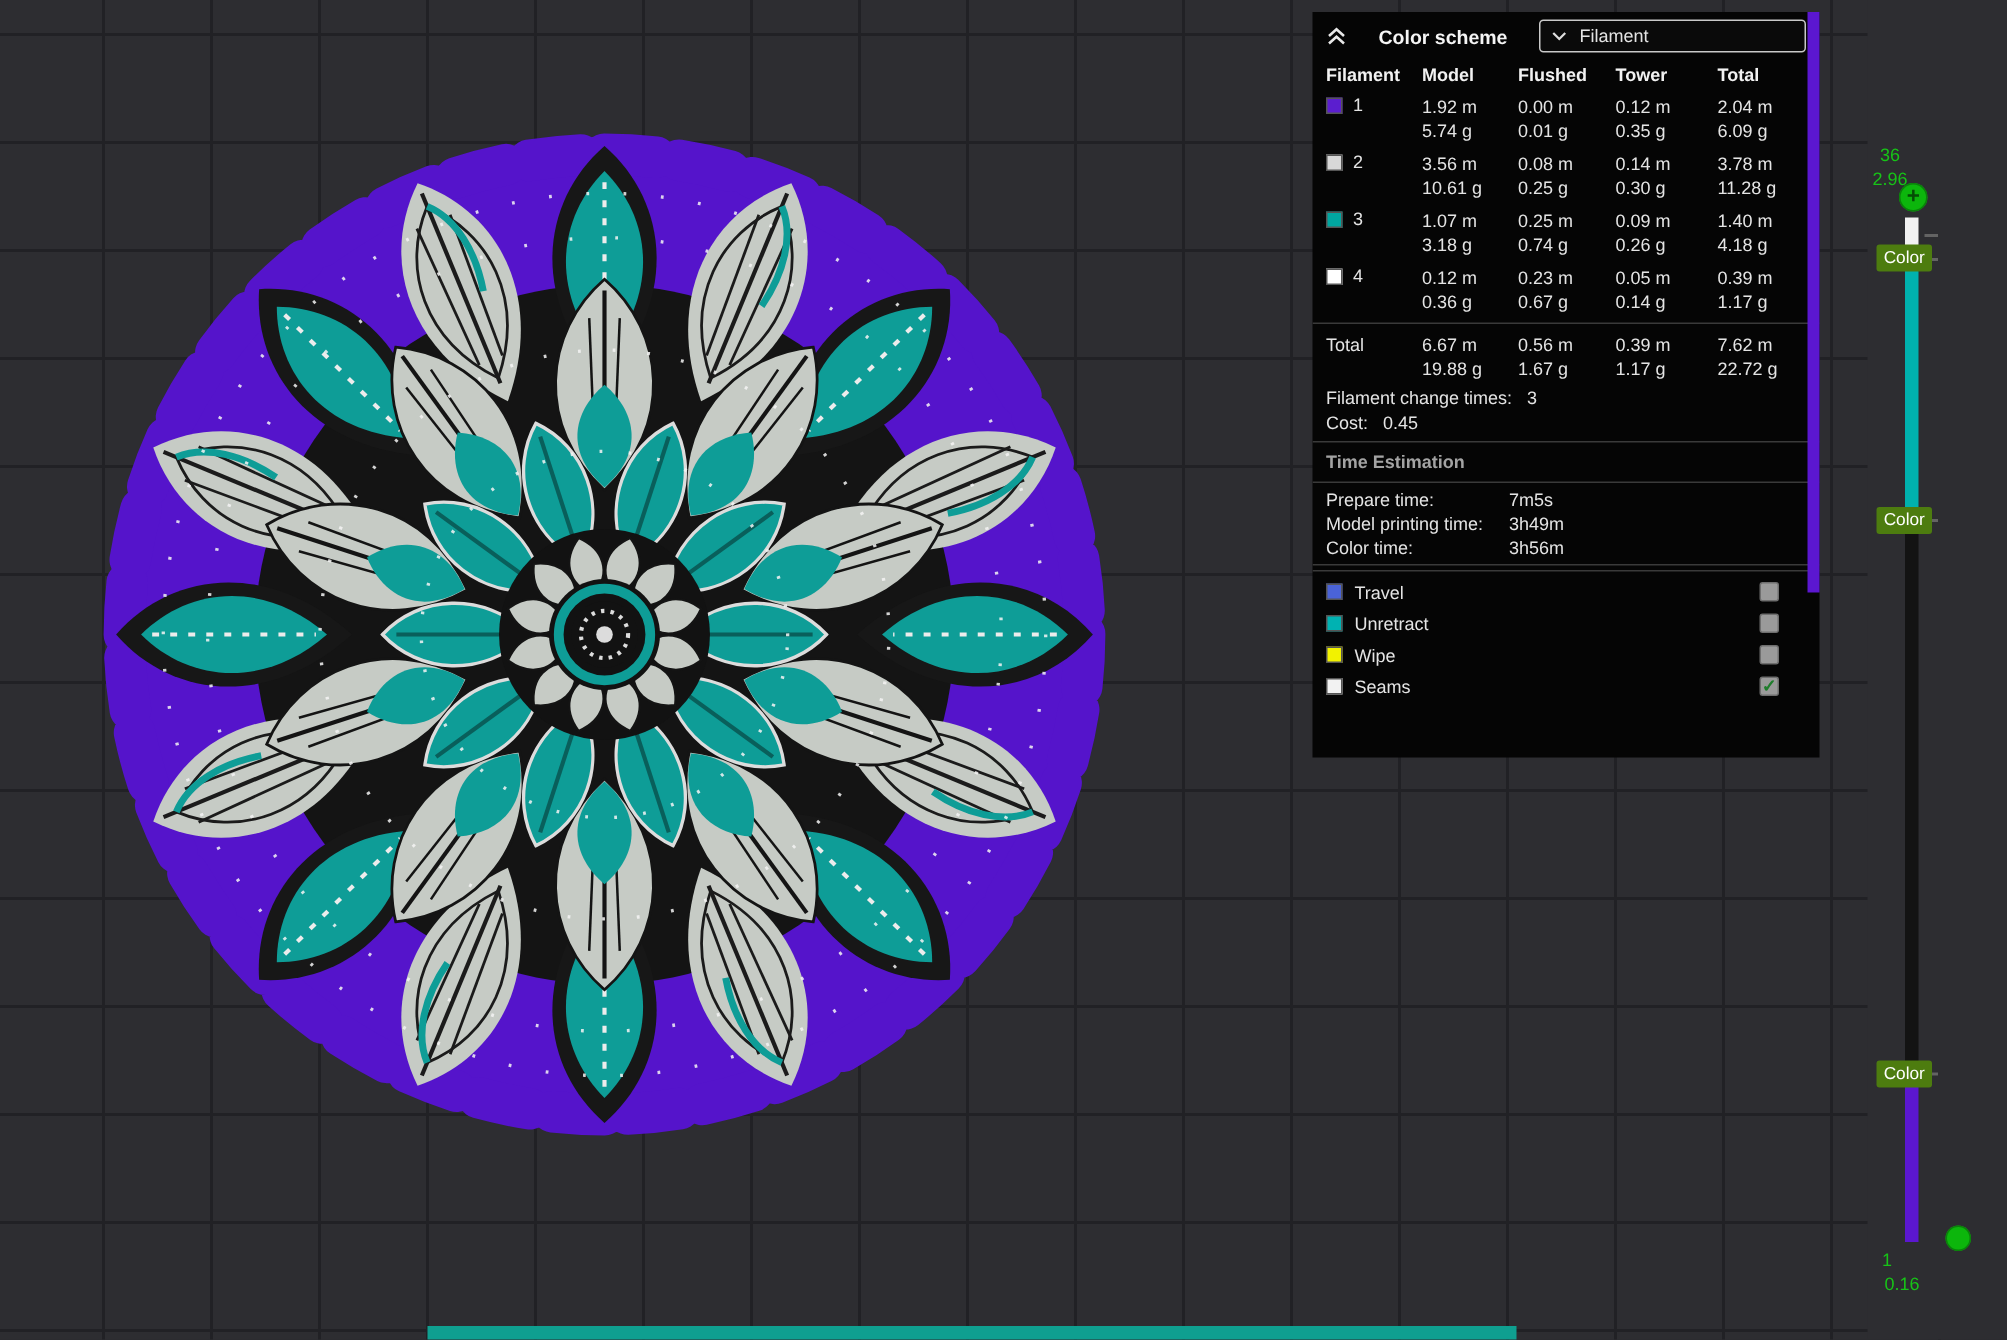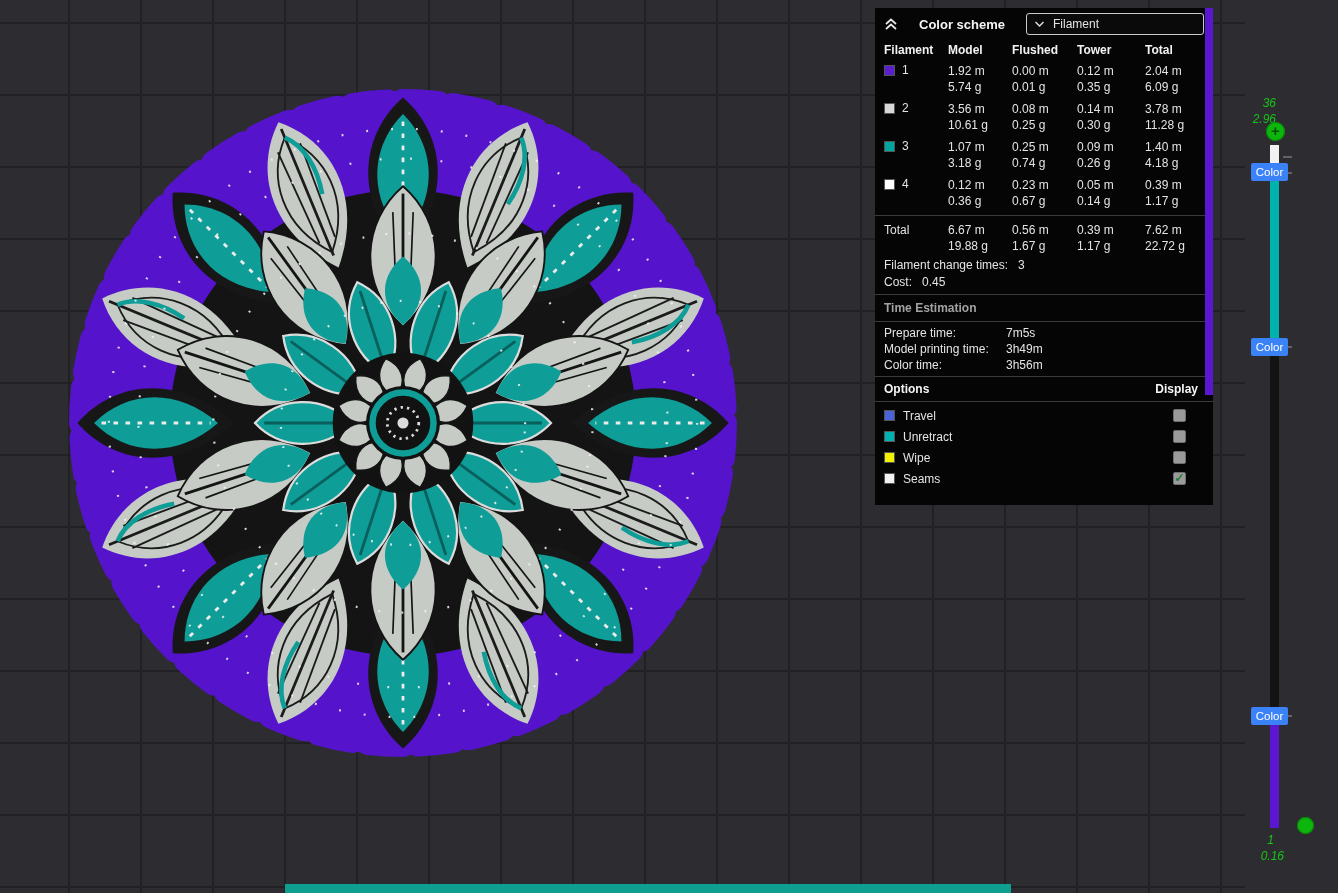--- a/index.html
+++ b/index.html
@@ -45,30 +45,30 @@
   .opt-row .lbl{margin-left:8px;}
   .checkbox{
     margin-left:auto;margin-right:18px;width:13px;height:13px;background:#9a9a9a;
     border:1px solid #6e6e6e;border-radius:2px;box-sizing:border-box;cursor:pointer;
     display:flex;align-items:center;justify-content:center;
     font-size:12px;font-weight:bold;color:#1f7d2c;line-height:11px;
   }
   .purple-strip{position:absolute;left:1205px;top:8px;width:8px;height:387px;background:#5b17d0;}
 
   
-  .green-num{position:absolute;width:32px;text-align:right;color:#17c317;font-size:12px;font-style:italic;}
+  .green-num{position:absolute;width:32px;text-align:center;color:#17c317;font-size:12px;}
   .plus-handle{
     position:absolute;left:1266px;top:122px;width:19px;height:19px;border-radius:50%;
     background:#0cb60c;color:#054d05;font-size:15px;font-weight:bold;text-align:center;
     line-height:18px;cursor:pointer;box-shadow:0 0 0 1px #0a800a inset;
   }
   .track{position:absolute;left:1270px;top:145px;width:9px;cursor:pointer;}
   .track .seg{width:9px;}
   .color-badge{
-    position:absolute;left:1251px;width:37px;height:18px;background:#3b82f6;border-radius:2px;
+    position:absolute;left:1251px;width:37px;height:18px;background:#4d7c0f;border-radius:2px;
     color:#fff;font-size:11.5px;text-align:center;line-height:18px;cursor:pointer;
   }
   .tick{position:absolute;left:1283px;width:9px;height:2px;background:#636363;}
   .bottom-handle{
     position:absolute;left:1297px;top:817px;width:17px;height:17px;border-radius:50%;
     background:#0cb60c;box-shadow:0 0 0 1px #0a800a inset;cursor:pointer;
   }
   .hbar{position:absolute;left:285px;top:884px;width:726px;height:9px;background:#0f9f90;cursor:pointer;}
 </style>
 </head>
@@ -356,24 +356,20 @@
   <div class="kv">
     <span>Model printing time:</span>
     <span>3h49m</span>
   </div>
   <div class="kv">
     <span>Color time:</span>
     <span>3h56m</span>
   </div>
 
   <div class="sep"></div>
-  <div class="opt-head">
-    <span>Options</span>
-    <span>Display</span>
-  </div>
   <div class="sep"></div>
 
   <div class="opt-row">
     <span class="swatch" style="background: rgb(74, 99, 216);"></span>
     <span class="lbl">Travel</span>
     <span class="checkbox"></span>
   </div>
   <div class="opt-row">
     <span class="swatch" style="background: rgb(0, 178, 178);"></span>
     <span class="lbl">Unretract</span>

